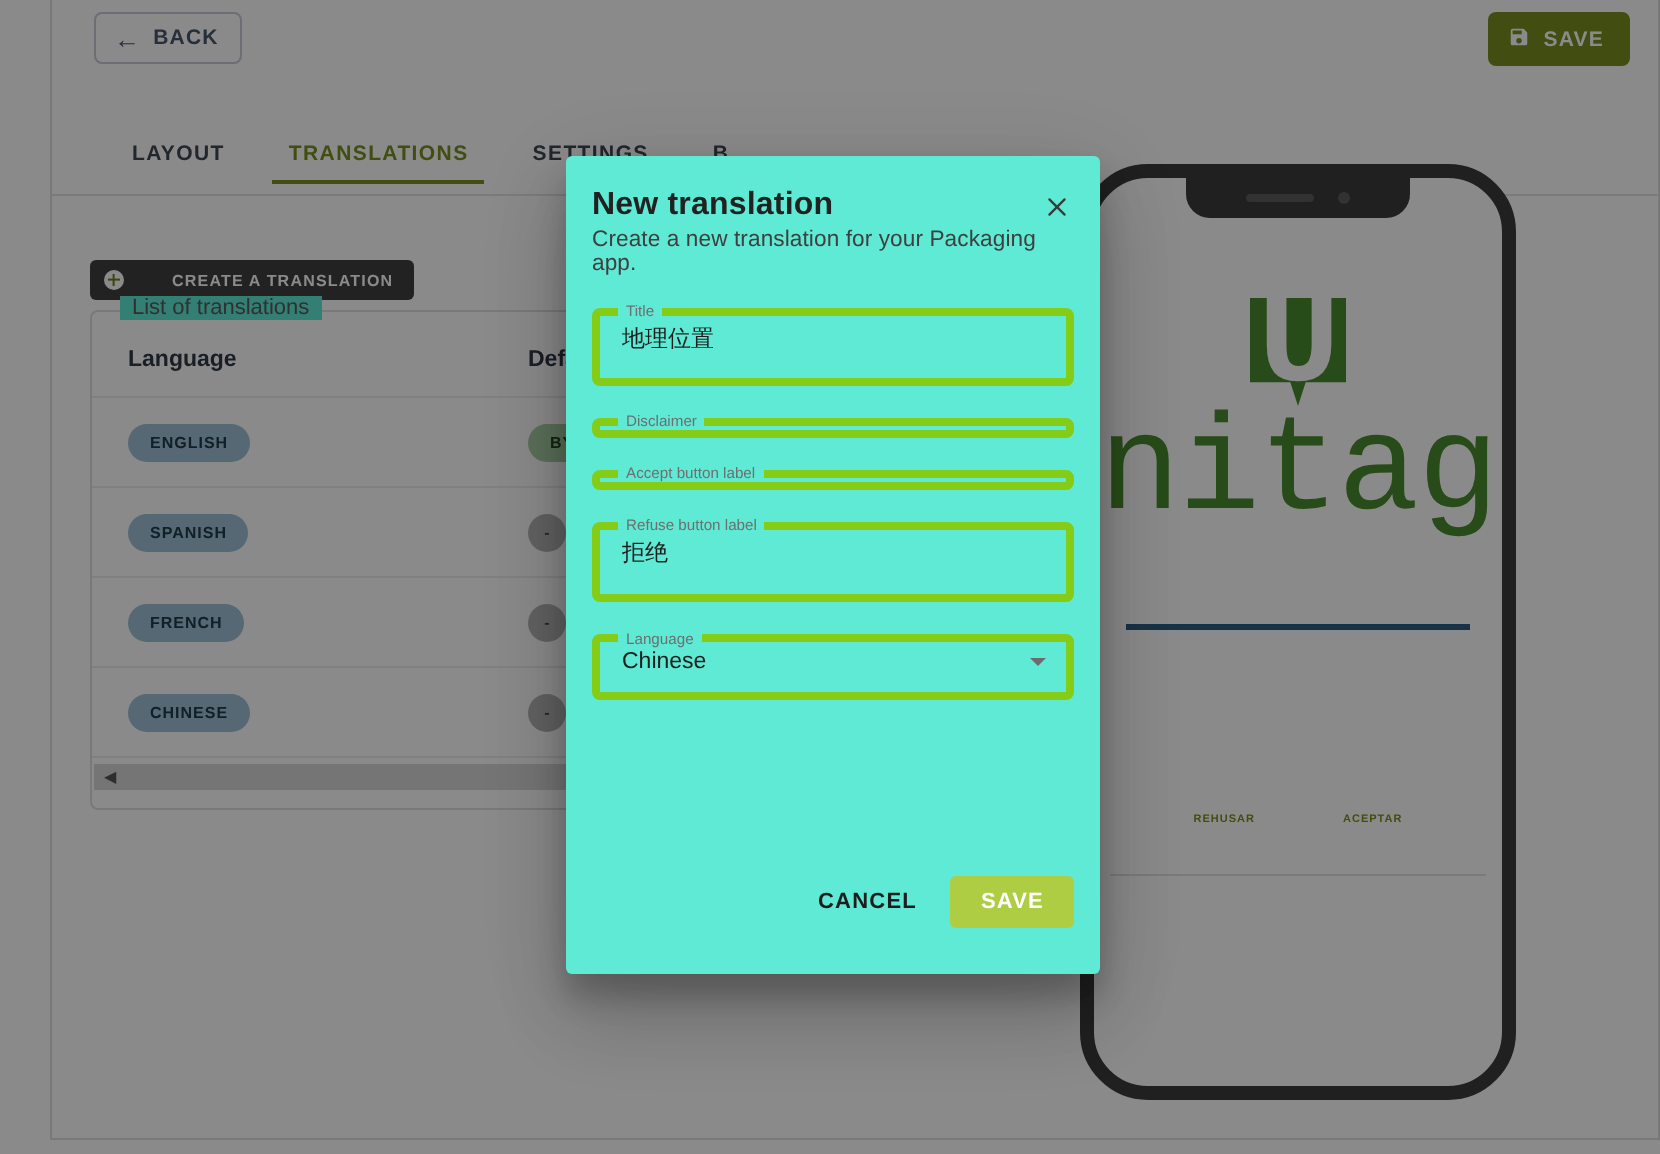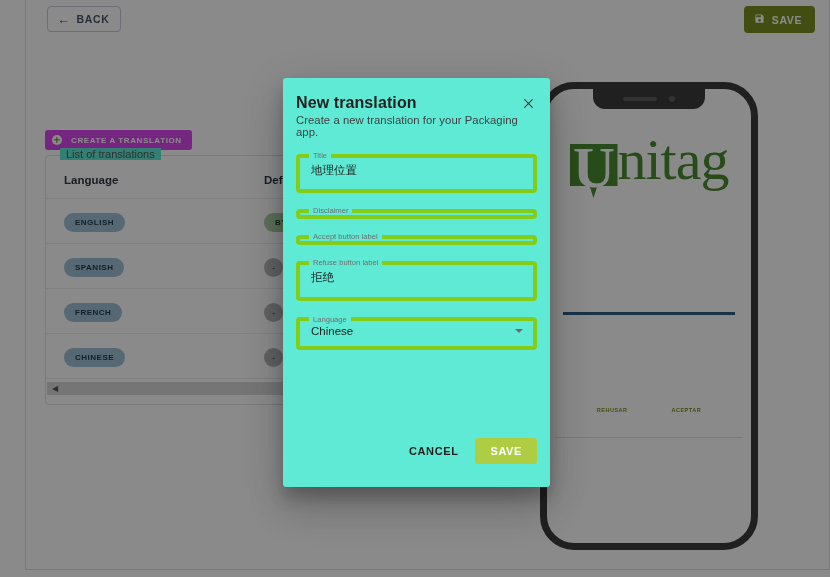--- a/index.html
+++ b/index.html
@@ -107,24 +107,24 @@
     height: 2px;
     background: #7a9020;
   }
 
   
   .create-btn {
     position: absolute;
     left: 45px; top: 130px;
     height: 20px;
     padding: 0 10px 0 7px;
-    display: flex; align-items: center; gap: 9px;
+    display: flex; align-items: center; gap: 24px;
     border: none;
     border-radius: 3px;
-    background: #d946ef;
+    background: #404040;
     color: #ffffff;
     font-size: 8px;
     font-weight: 700;
     letter-spacing: .6px;
   }
   .plus-ico {
     width: 10px; height: 10px;
     border-radius: 50%;
     background: #ffffff;
     position: relative;
@@ -239,22 +239,22 @@
     justify-content: center;
     gap: 12px;
   }
   .notch-speaker { width: 34px; height: 4px; border-radius: 2px; background: #5d5d5d; }
   .notch-cam { width: 6px; height: 6px; border-radius: 50%; background: #5d5d5d; }
 
   .phone-logo {
     position: absolute;
     left: 0; right: 0; top: 42px;
     text-align: center;
-    font-family: Liberation Serif, serif;
-    font-size: 58px;
+    font-family: Liberation Mono, monospace;
+    font-size: 68px;
     line-height: 1;
     color: #4b8d2f;
     letter-spacing: -1px;
   }
   .logo-u {
     display: inline-block;
     background: #4b8d2f;
     color: #ffffff;
     width: 48px;
     height: 54px;
@@ -424,20 +424,34 @@
       <div class="save-top">
         <span class="disk-ico">
           <svg width="11" height="11" viewBox="0 0 24 24" fill="#ffffff">
             <path d="M17 3H5a2 2 0 0 0-2 2v14a2 2 0 0 0 2 2h14a2 2 0 0 0 2-2V7l-4-4zm-5 16a3 3 0 1 1 0-6 3 3 0 0 1 0 6zm3-10H5V5h10v4z"></path>
           </svg>
         </span>
         <span>SAVE</span>
       </div>
     </div>
 
+    <div class="tabs">
+      <div class="tab">
+        <span>LAYOUT</span>
+      </div>
+      <div class="tab active">
+        <span>TRANSLATIONS</span>
+      </div>
+      <div class="tab">
+        <span>SETTINGS</span>
+      </div>
+      <div class="tab">
+        <span>B</span>
+      </div>
+    </div>
 
     <div class="create-btn">
       <span class="plus-ico"></span>
       <span>CREATE A TRANSLATION</span>
     </div>
 
     <div class="list-fieldset">
       <div class="list-legend">List of translations</div>
 
       <table class="tbl">

